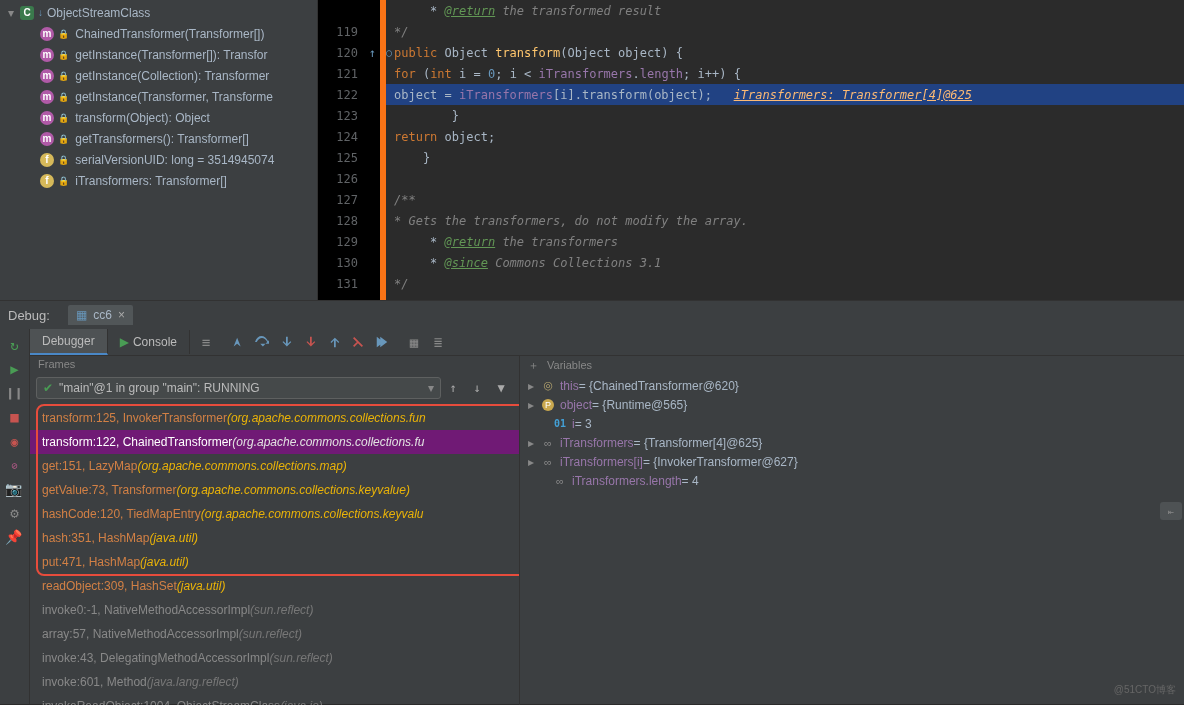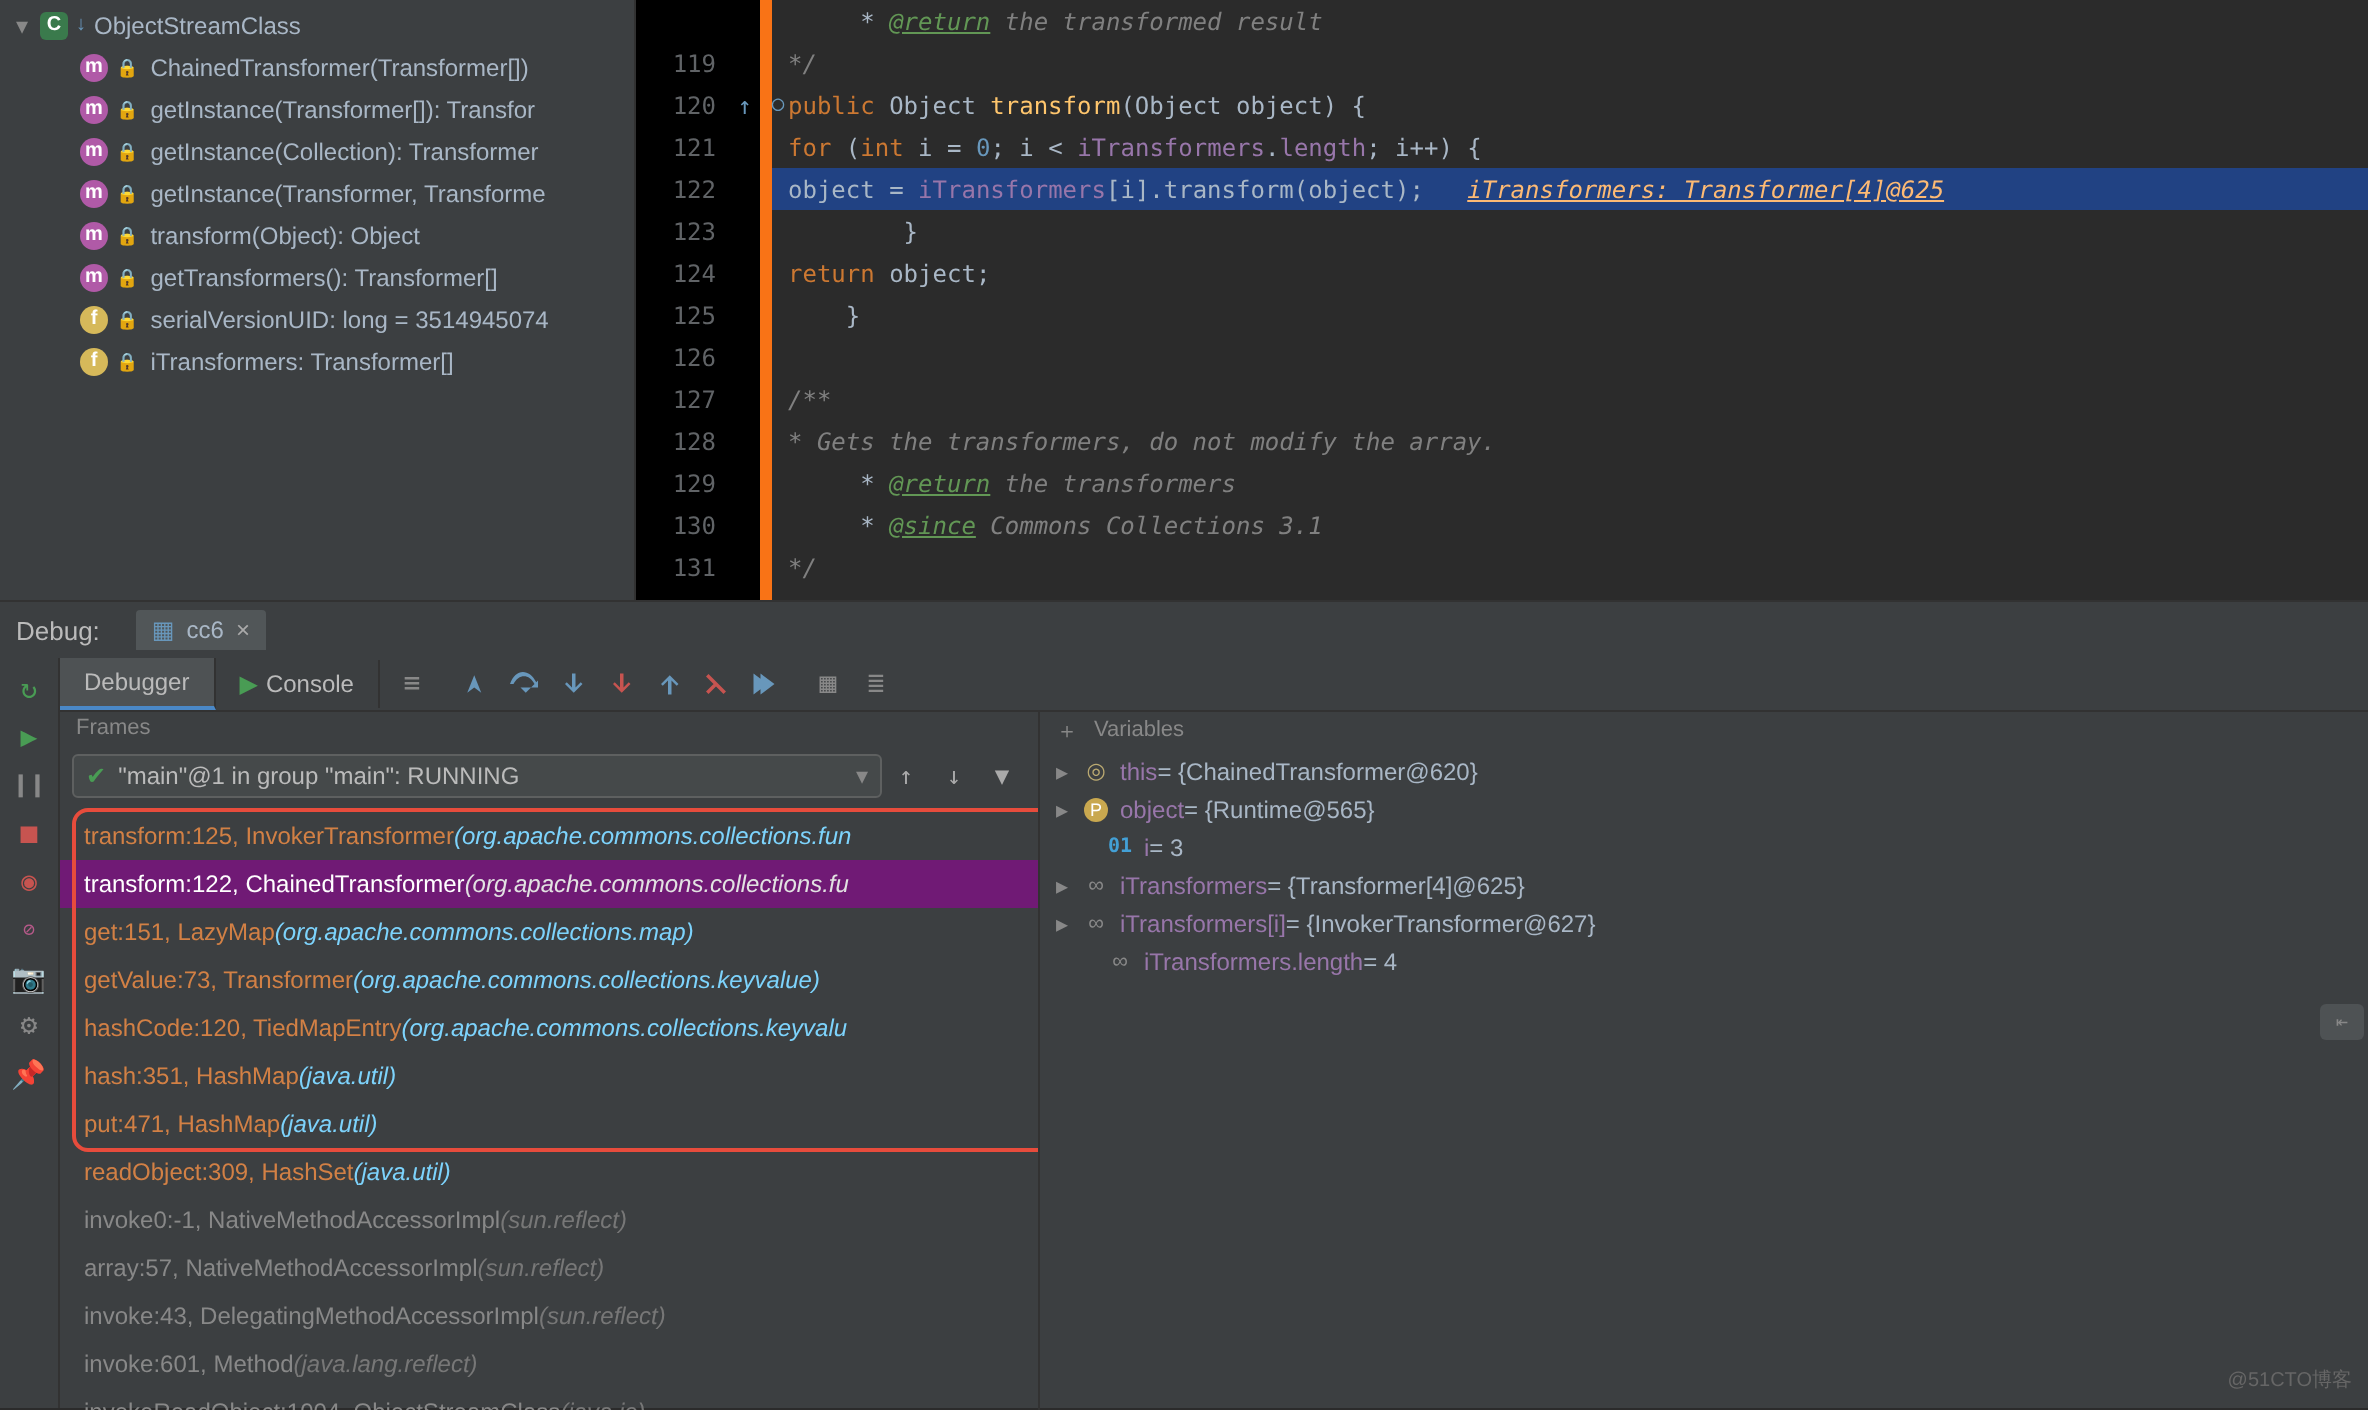--- a/index.html
+++ b/index.html
@@ -52,21 +52,21 @@
   .frames-panel { width: 490px; border-right: 1px solid #323232; display: flex; flex-direction: column; }
   .panel-title { height: 18px; padding: 2px 8px; font-family: sans-serif; font-size: 11px; color: #888; background: #3c3f41; }
   .thread-row { height: 28px; display: flex; align-items: center; padding: 0 6px; background: #3c3f41; }
   .thread-select { flex: 1; background: #45494a; border: 1px solid #5e6060; height: 22px; display: flex; align-items: center; padding: 0 6px; font-family: sans-serif; font-size: 12px; color: #bbb; border-radius: 3px; }
   .thread-select .chk { color: #499c54; margin-right: 6px; }
   .th-act { width: 24px; height: 24px; display: flex; align-items: center; justify-content: center; color: #aaa; cursor: pointer; }
   .frame-list { flex: 1; overflow: hidden; position: relative; padding: 4px 0; }
   .frame-highlight-box { position: absolute; left: 6px; top: 2px; width: 492px; height: 172px; border: 2px solid #e74c3c; border-radius: 8px; pointer-events: none; }
   .frame-item { height: 24px; display: flex; align-items: center; padding: 0 12px; font-family: sans-serif; font-size: 12px; white-space: nowrap; overflow: hidden; }
   .frame-item .fi-main { color: #d28045; }
-  .frame-item .fi-ital { color: #7dd3fc; font-style: italic; }
+  .frame-item .fi-ital { color: #eab308; font-style: italic; }
   .frame-item.sel { background: #701a75; color: #fff; }
   .frame-item.sel .fi-main { color: #fff; }
   .frame-item.sel .fi-ital { color: #e2e2e2; font-style: italic; }
   .frame-item.dim .fi-main { color: #888; }
   .frame-item.dim .fi-ital { color: #777; }
   .vars-panel { flex: 1; display: flex; flex-direction: column; position: relative; }
   .var-list { padding: 2px 0; }
   .var-row { height: 19px; display: flex; align-items: center; padding-left: 8px; font-family: sans-serif; font-size: 12px; }
   .var-tog { width: 12px; color: #888; }
   .var-ico { width: 16px; display: inline-flex; justify-content: center; margin-right: 4px; font-size: 11px; }

